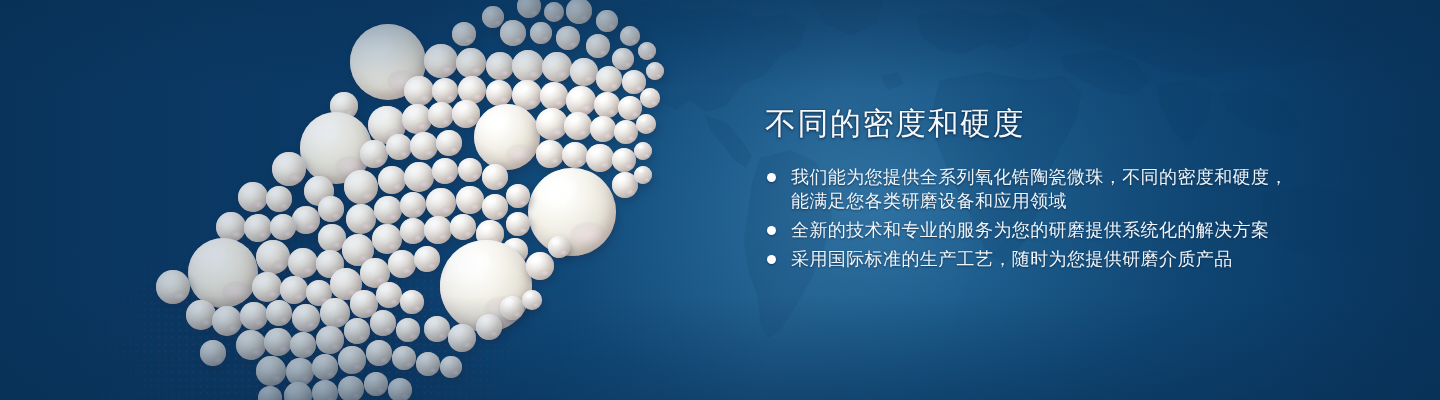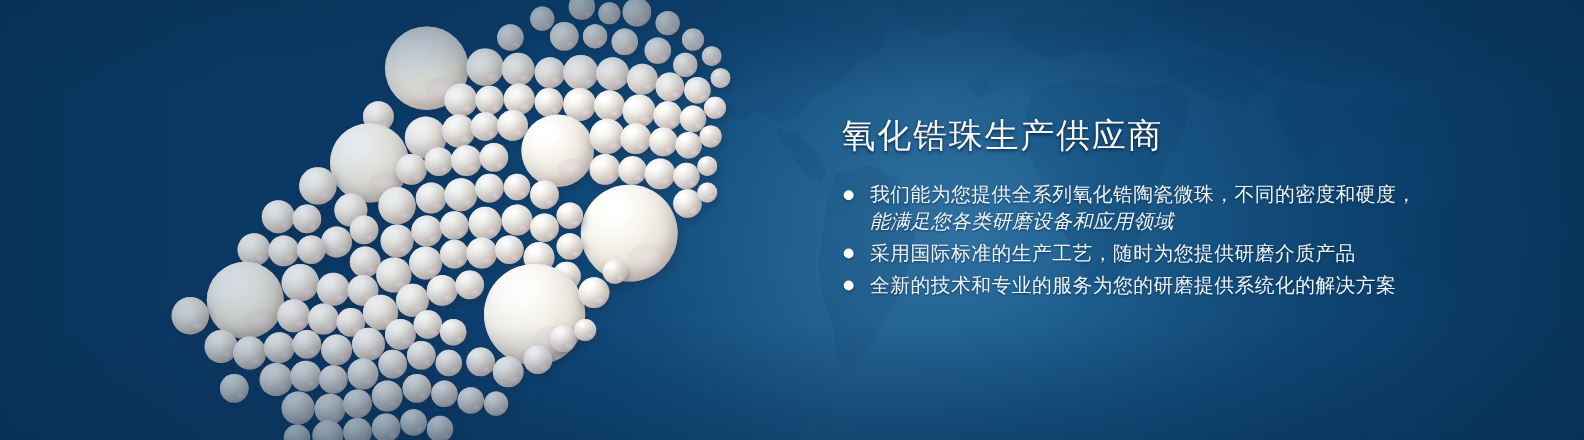--- a/index.html
+++ b/index.html
@@ -101,21 +101,21 @@
     text-shadow:0 1px 2px rgba(4,28,54,.6);
   }
   .bullet:last-child{margin-bottom:0;}
   .dot{
     position:absolute;left:2px;top:7px;
     width:9px;height:9px;border-radius:50%;
     background:#ffffff;
     box-shadow:0 1px 2px rgba(4,28,54,.5);
   }
   .bullet-line{display:block;}
-  .bullet-line + .bullet-line{margin-top:1px;font-style:italic;}
+  .bullet-line + .bullet-line{margin-top:1px;}
 </style>
 </head>
 <body>
 
 <div class="banner">
 
   <div class="bg-base"></div>
 
   <svg class="worldmap" viewBox="0 0 1440 420" preserveAspectRatio="none" aria-hidden="true">
 
@@ -311,36 +311,36 @@
     <div class="bead" style="left:338px;top:376px;width:26px;height:26px;"></div>
     <div class="bead" style="left:364px;top:372px;width:24px;height:24px;"></div>
     <div class="bead" style="left:388px;top:378px;width:24px;height:24px;"></div>
     <div class="bead" style="left:258px;top:386px;width:24px;height:24px;"></div>
   </div>
 
   <div class="bg-vignette"></div>
 
   <div class="copy">
 
-    <h1 class="headline">氧化锆珠生产供应商</h1>
+    <h1 class="headline">不同的密度和硬度</h1>
 
     <ul class="bullets">
 
       <li class="bullet">
         <span class="dot"></span>
         <span class="bullet-line">我们能为您提供全系列氧化锆陶瓷微珠，不同的密度和硬度，</span>
         <span class="bullet-line">能满足您各类研磨设备和应用领域</span>
       </li>
 
       <li class="bullet">
         <span class="dot"></span>
+        <span class="bullet-line">全新的技术和专业的服务为您的研磨提供系统化的解决方案</span>
+      </li>
+
+      <li class="bullet">
+        <span class="dot"></span>
         <span class="bullet-line">采用国际标准的生产工艺，随时为您提供研磨介质产品</span>
       </li>
 
-      <li class="bullet">
-        <span class="dot"></span>
-        <span class="bullet-line">全新的技术和专业的服务为您的研磨提供系统化的解决方案</span>
-      </li>
-
     </ul>
   </div>
 
 </div>
 
 </body></html>

